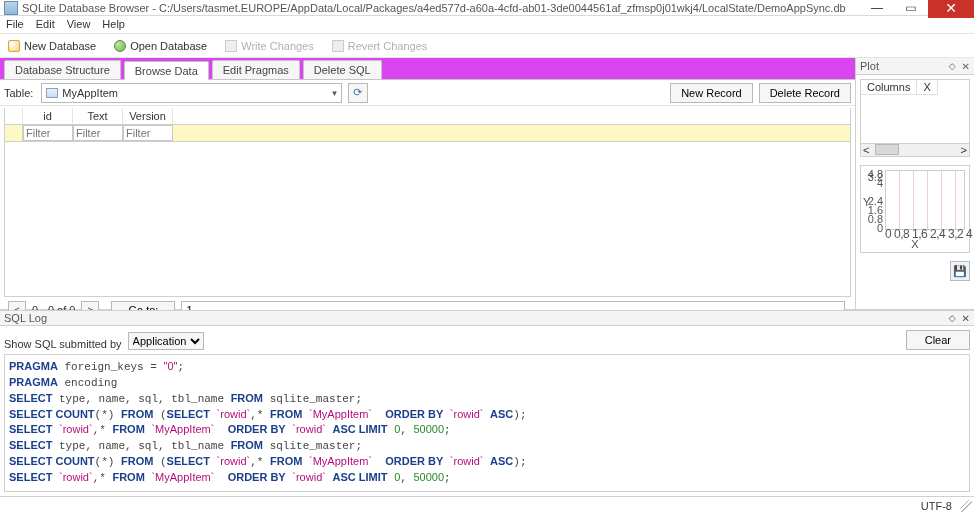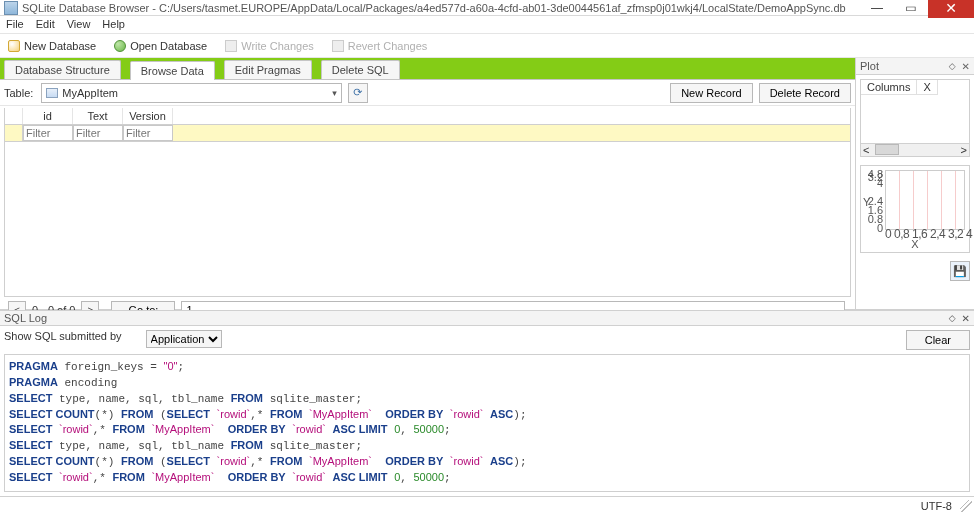--- a/index.html
+++ b/index.html
@@ -20,21 +20,21 @@
   .tbtn.disabled { color:#b0b0b0; }
   .ico { width:12px; height:12px; display:inline-block; }
   .ico.newdb { background: radial-gradient(circle at 30% 30%, #fff,#f6d27a); border:1px solid #d3a836; border-radius:2px;}
   .ico.opendb { background: radial-gradient(circle at 30% 30%, #bfe6a8,#6cb84a); border:1px solid #4f9236; border-radius:50%;}
   .ico.write { border:1px solid #ccc; background:#eee;}
   .ico.revert { border:1px solid #ccc; background:#eee;}
   
   .workarea { display:flex; height:252px; border-bottom:1px solid #d0d0d0;}
   .main-left { flex:1; display:flex; flex-direction:column; border-right:1px solid #d0d0d0;}
   
-  .tabs { display:flex; border-bottom:1px solid #c5c5c5; background:#84cc16; padding-left:4px; gap:10px; }
+  .tabs { display:flex; border-bottom:1px solid #c5c5c5; background:#d946ef; padding-left:4px; gap:4px; }
   .tab { padding:3px 10px; border:1px solid #c5c5c5; border-bottom:none; border-top-left-radius:2px; border-top-right-radius:2px; background:#f6f6f6; margin-right:-1px; margin-top:2px; color:#444;}
   .tab.active { background:#fff; position:relative; top:1px; }
   
   .table-row { height:26px; display:flex; align-items:center; padding:3px 4px; gap:6px; border-bottom:1px solid #e0e0e0cc;}
   .table-row .lbl { margin-right:2px;}
   .table-select { flex:1; height:20px; border:1px solid #b8b8b8; display:flex; align-items:center; padding:0 4px; background:#fff; }
   .table-select .db-ico { width:12px; height:10px; border:1px solid #8aa2be; background:linear-gradient(#e8f0fa,#c7dbf3); margin-right:4px;}
   .table-select .dd { margin-left:auto; font-size:9px; color:#555;}
   .sqbtn { width:20px; height:20px; border:1px solid #b8b8b8; background:#f6f6f6; display:flex; align-items:center; justify-content:center; color:#3a6ea5; font-size:11px;}
   .recbtn { height:20px; padding:0 10px; border:1px solid #b8b8b8; background:#f6f6f6; }
@@ -78,21 +78,21 @@
   .mini-chart .yl { position:absolute; left:2px; top:30px;}
   .mini-chart .xt { position:absolute; bottom:11px; left:24px; right:4px; font-size:12px; white-space:nowrap; letter-spacing:-0.5px;}
   .plot-tool { height:20px; display:flex; justify-content:flex-end;}
   .plot-tool div { width:20px; height:20px; border:1px solid #b8b8b8; background:#eaf2fb; display:flex; align-items:center; justify-content:center; color:#3a6ea5;}
   
   .sqllog { height:186px; display:flex; flex-direction:column; }
   .sqllog-head { height:16px; background:#f4f4f4; border-top:1px solid #d0d0d0;border-bottom:1px solid #d0d0d0; padding:0 4px; display:flex; align-items:center; font-size:11px; color:#555;}
   .sqllog-head .spacer{flex:1;}
   .sqllog-head .pin{font-size:9px; margin-right:6px;}
   .sqllog-head .cls{font-size:10px;}
-  .sqllog-ctrl { height:28px; display:flex; align-items:flex-start; padding:4px; gap:24px;}
+  .sqllog-ctrl { height:28px; display:flex; align-items:flex-end; padding:4px; gap:6px;}
   .sqllog-ctrl select{ height:18px; border:1px solid #b8b8b8; background:#f6f6f6; font-size:11px;}
   .sqllog-ctrl .clearbtn{ margin-left:auto; height:20px; padding:0 18px; border:1px solid #b8b8b8; background:#f6f6f6;}
   .sqlbox { flex:1; border:1px solid #cfcfcf; margin:0 4px 4px 4px; padding:4px; font-family:"Consolas","Courier New",monospace; font-size:11px; line-height:1.35; background:#fff; overflow:hidden; white-space:pre; color:#444;}
   .kw { color:#1a3f8b; font-weight:bold; }
   .str { color:#b40e7a; }
   .id { color:#b40e7a; }
   .nm { color:#2a8a2a; }
   
   .statusbar { height:18px; border-top:1px solid #d0d0d0; display:flex; align-items:center; justify-content:flex-end; padding:0 22px 0 4px; position:relative;}
   .statusbar .grip { position:absolute; right:2px; bottom:2px; width:12px; height:12px;

